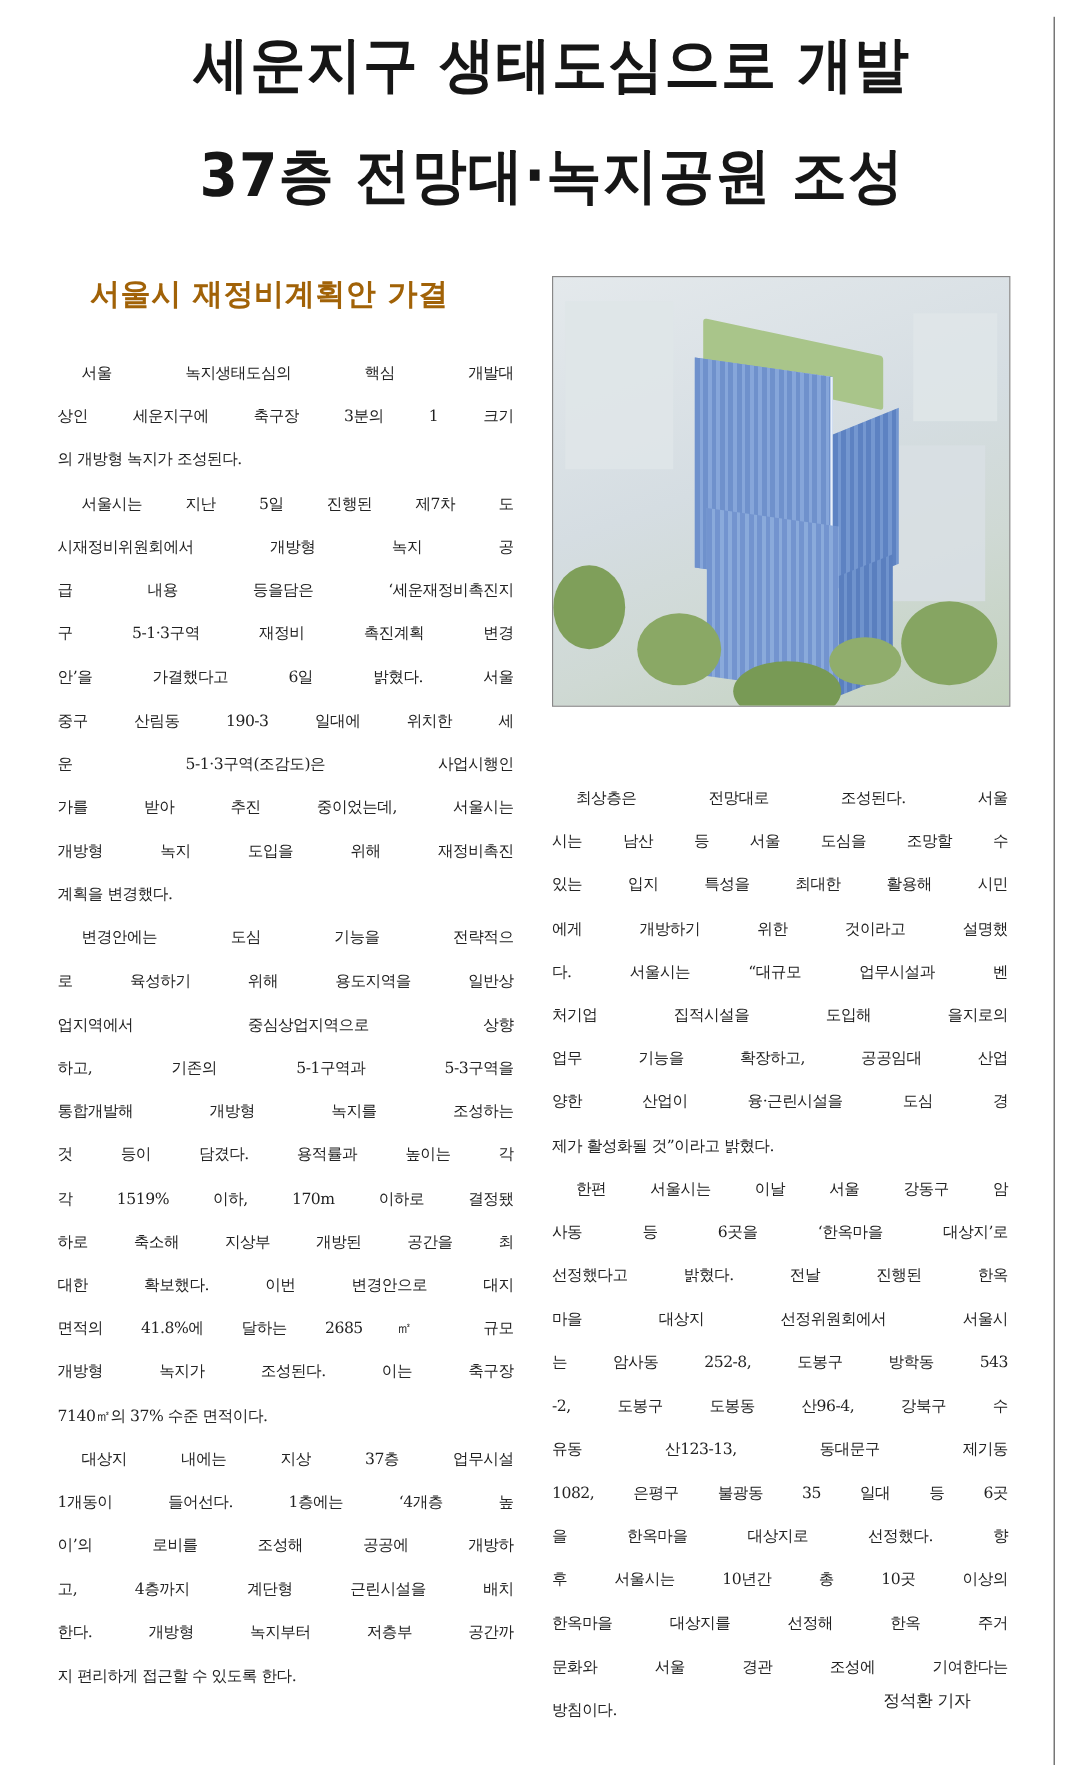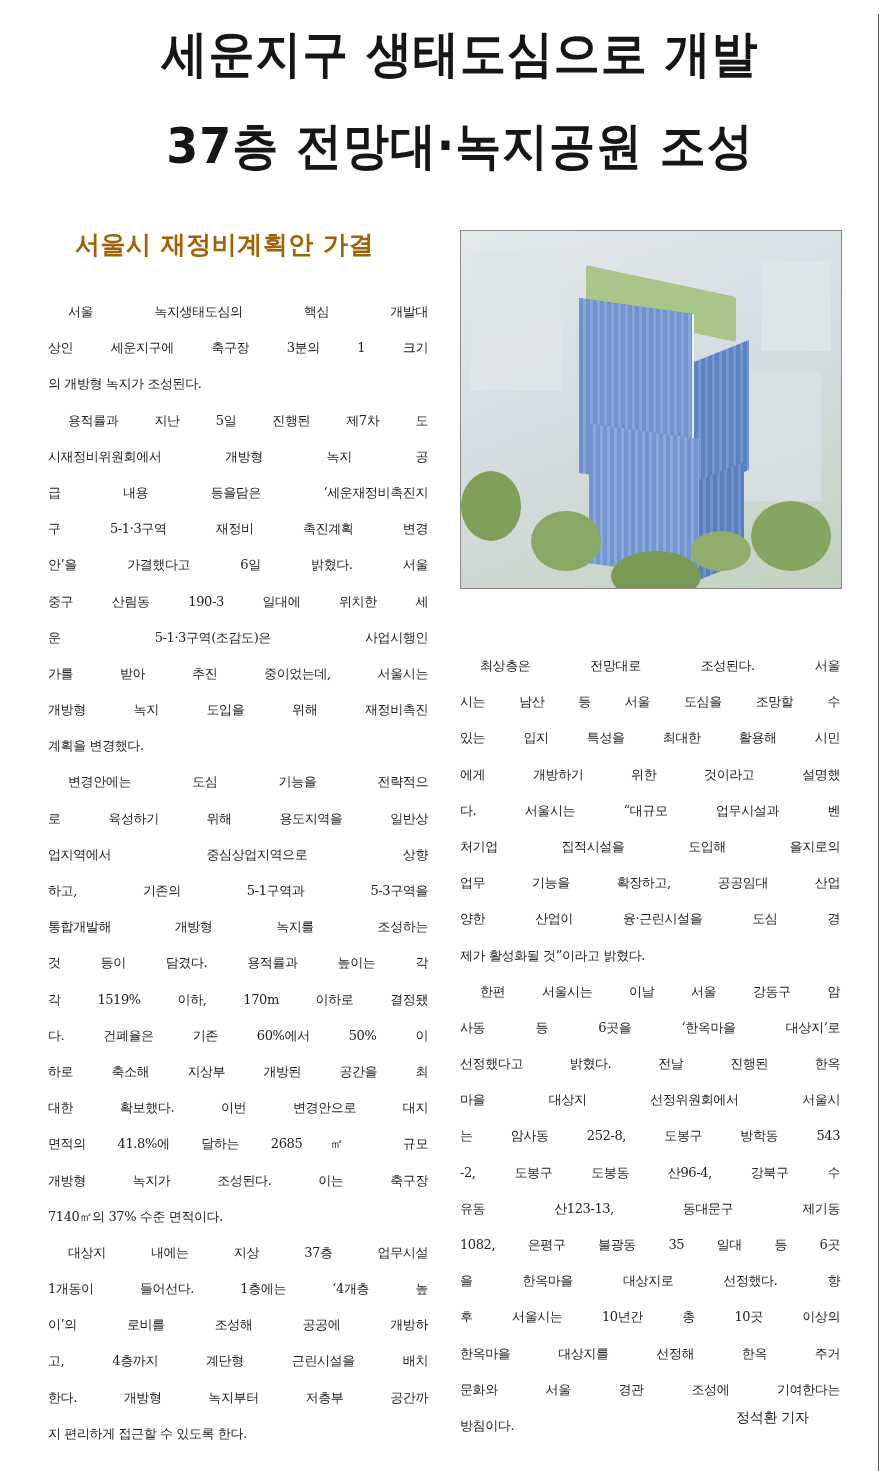--- a/index.html
+++ b/index.html
@@ -61,38 +61,37 @@
   <div class="tree" style="left:70px;top:280px;width:70px;height:60px;background:#8aa865;"></div>
   <div class="tree" style="left:150px;top:320px;width:90px;height:50px;background:#789a55;"></div>
   <div class="tree" style="left:290px;top:270px;width:80px;height:70px;background:#86a562;"></div>
   <div class="tree" style="left:230px;top:300px;width:60px;height:40px;background:#90ad6c;"></div>
 </div>
 
 <div class="col col-left" id="col-left">
     <div class="line indent">서울 녹지생태도심의 핵심 개발대</div>
     <div class="line">상인 세운지구에 축구장 3분의 1 크기</div>
     <div class="line last">의 개방형 녹지가 조성된다.</div>
-    <div class="line indent">용적률과 지난 5일 진행된 제7차 도</div>
+    <div class="line indent">서울시는 지난 5일 진행된 제7차 도</div>
     <div class="line">시재정비위원회에서 개방형 녹지 공</div>
     <div class="line">급 내용 등을담은 ‘세운재정비촉진지</div>
     <div class="line">구 5-1·3구역 재정비 촉진계획 변경</div>
     <div class="line">안’을 가결했다고 6일 밝혔다. 서울</div>
     <div class="line">중구 산림동 190-3 일대에 위치한 세</div>
     <div class="line">운 5-1·3구역(조감도)은 사업시행인</div>
     <div class="line">가를 받아 추진 중이었는데, 서울시는</div>
     <div class="line">개방형 녹지 도입을 위해 재정비촉진</div>
     <div class="line last">계획을 변경했다.</div>
     <div class="line indent">변경안에는 도심 기능을 전략적으</div>
     <div class="line">로 육성하기 위해 용도지역을 일반상</div>
     <div class="line">업지역에서 중심상업지역으로 상향</div>
     <div class="line">하고, 기존의 5-1구역과 5-3구역을</div>
     <div class="line">통합개발해 개방형 녹지를 조성하는</div>
     <div class="line">것 등이 담겼다. 용적률과 높이는 각</div>
     <div class="line">각 1519% 이하, 170m 이하로 결정됐</div>
-    <div class="line">다. 건폐율은 기존 60%에서 50% 이</div>
     <div class="line">하로 축소해 지상부 개방된 공간을 최</div>
     <div class="line">대한 확보했다. 이번 변경안으로 대지</div>
     <div class="line">면적의 41.8%에 달하는 2685㎡ 규모</div>
     <div class="line">개방형 녹지가 조성된다. 이는 축구장</div>
     <div class="line last">7140㎡의 37% 수준 면적이다.</div>
     <div class="line indent">대상지 내에는 지상 37층 업무시설</div>
     <div class="line">1개동이 들어선다. 1층에는 ‘4개층 높</div>
     <div class="line">이’의 로비를 조성해 공공에 개방하</div>
     <div class="line">고, 4층까지 계단형 근린시설을 배치</div>
     <div class="line">한다. 개방형 녹지부터 저층부 공간까</div>

